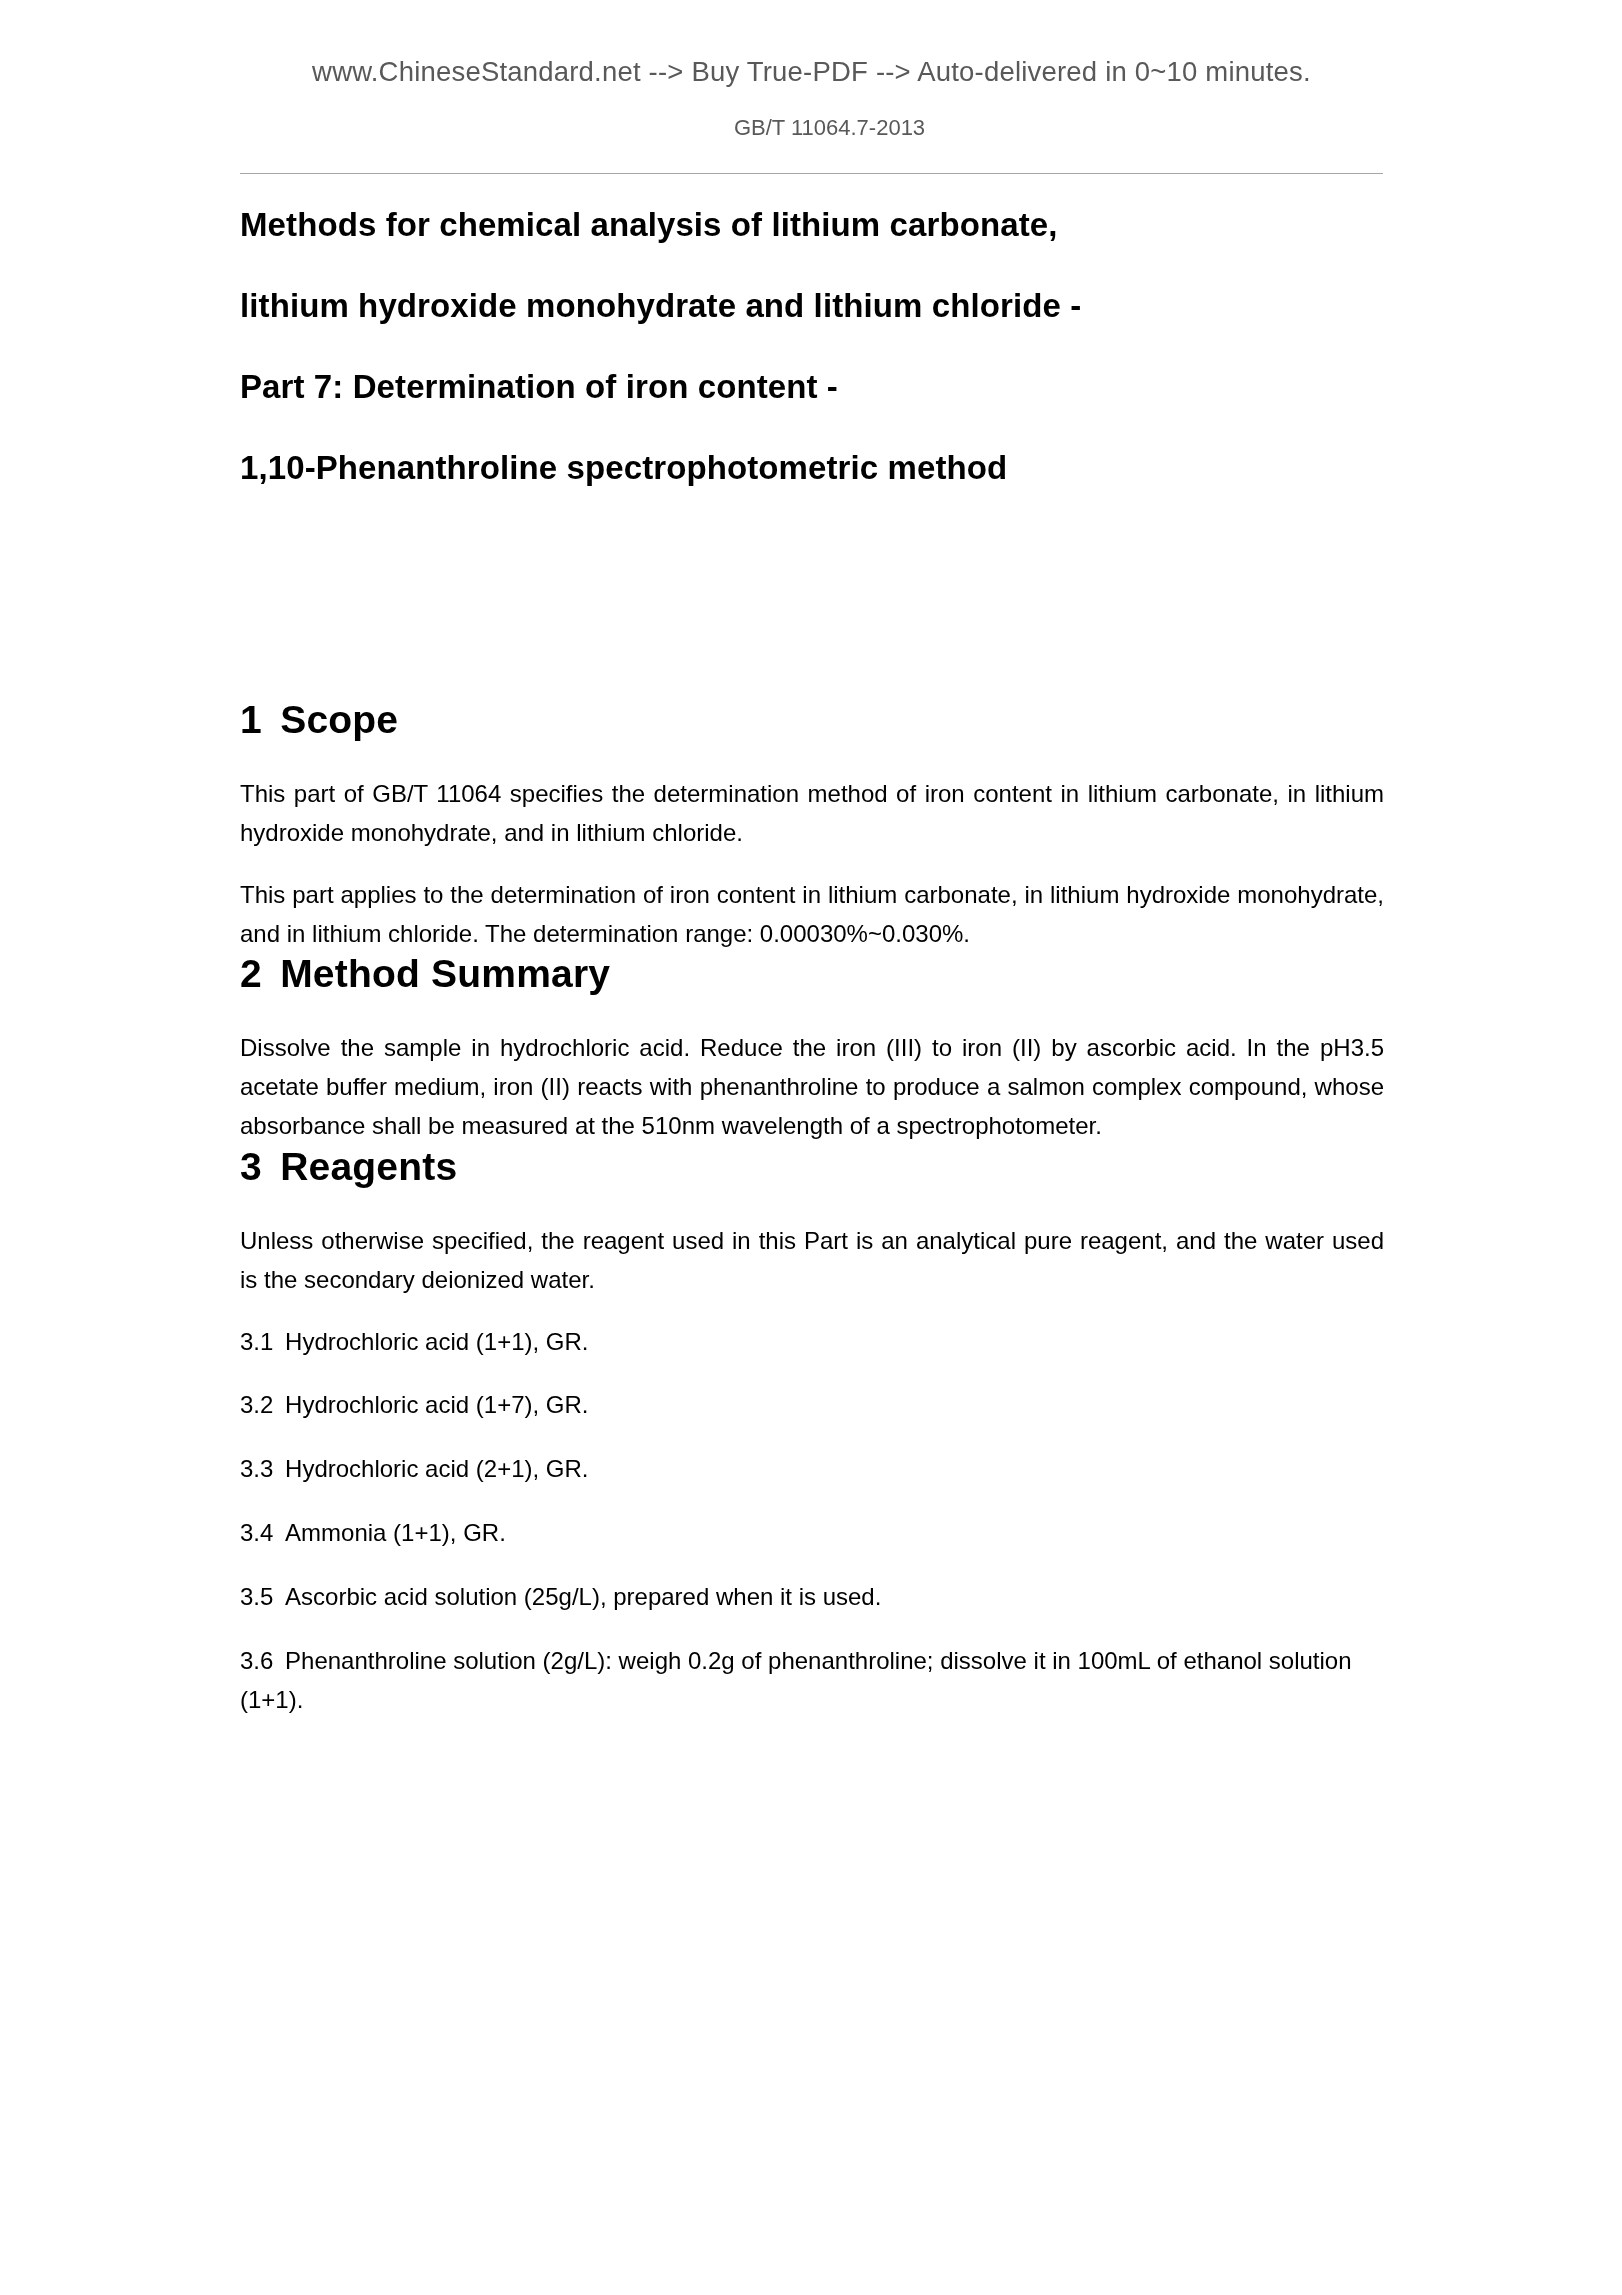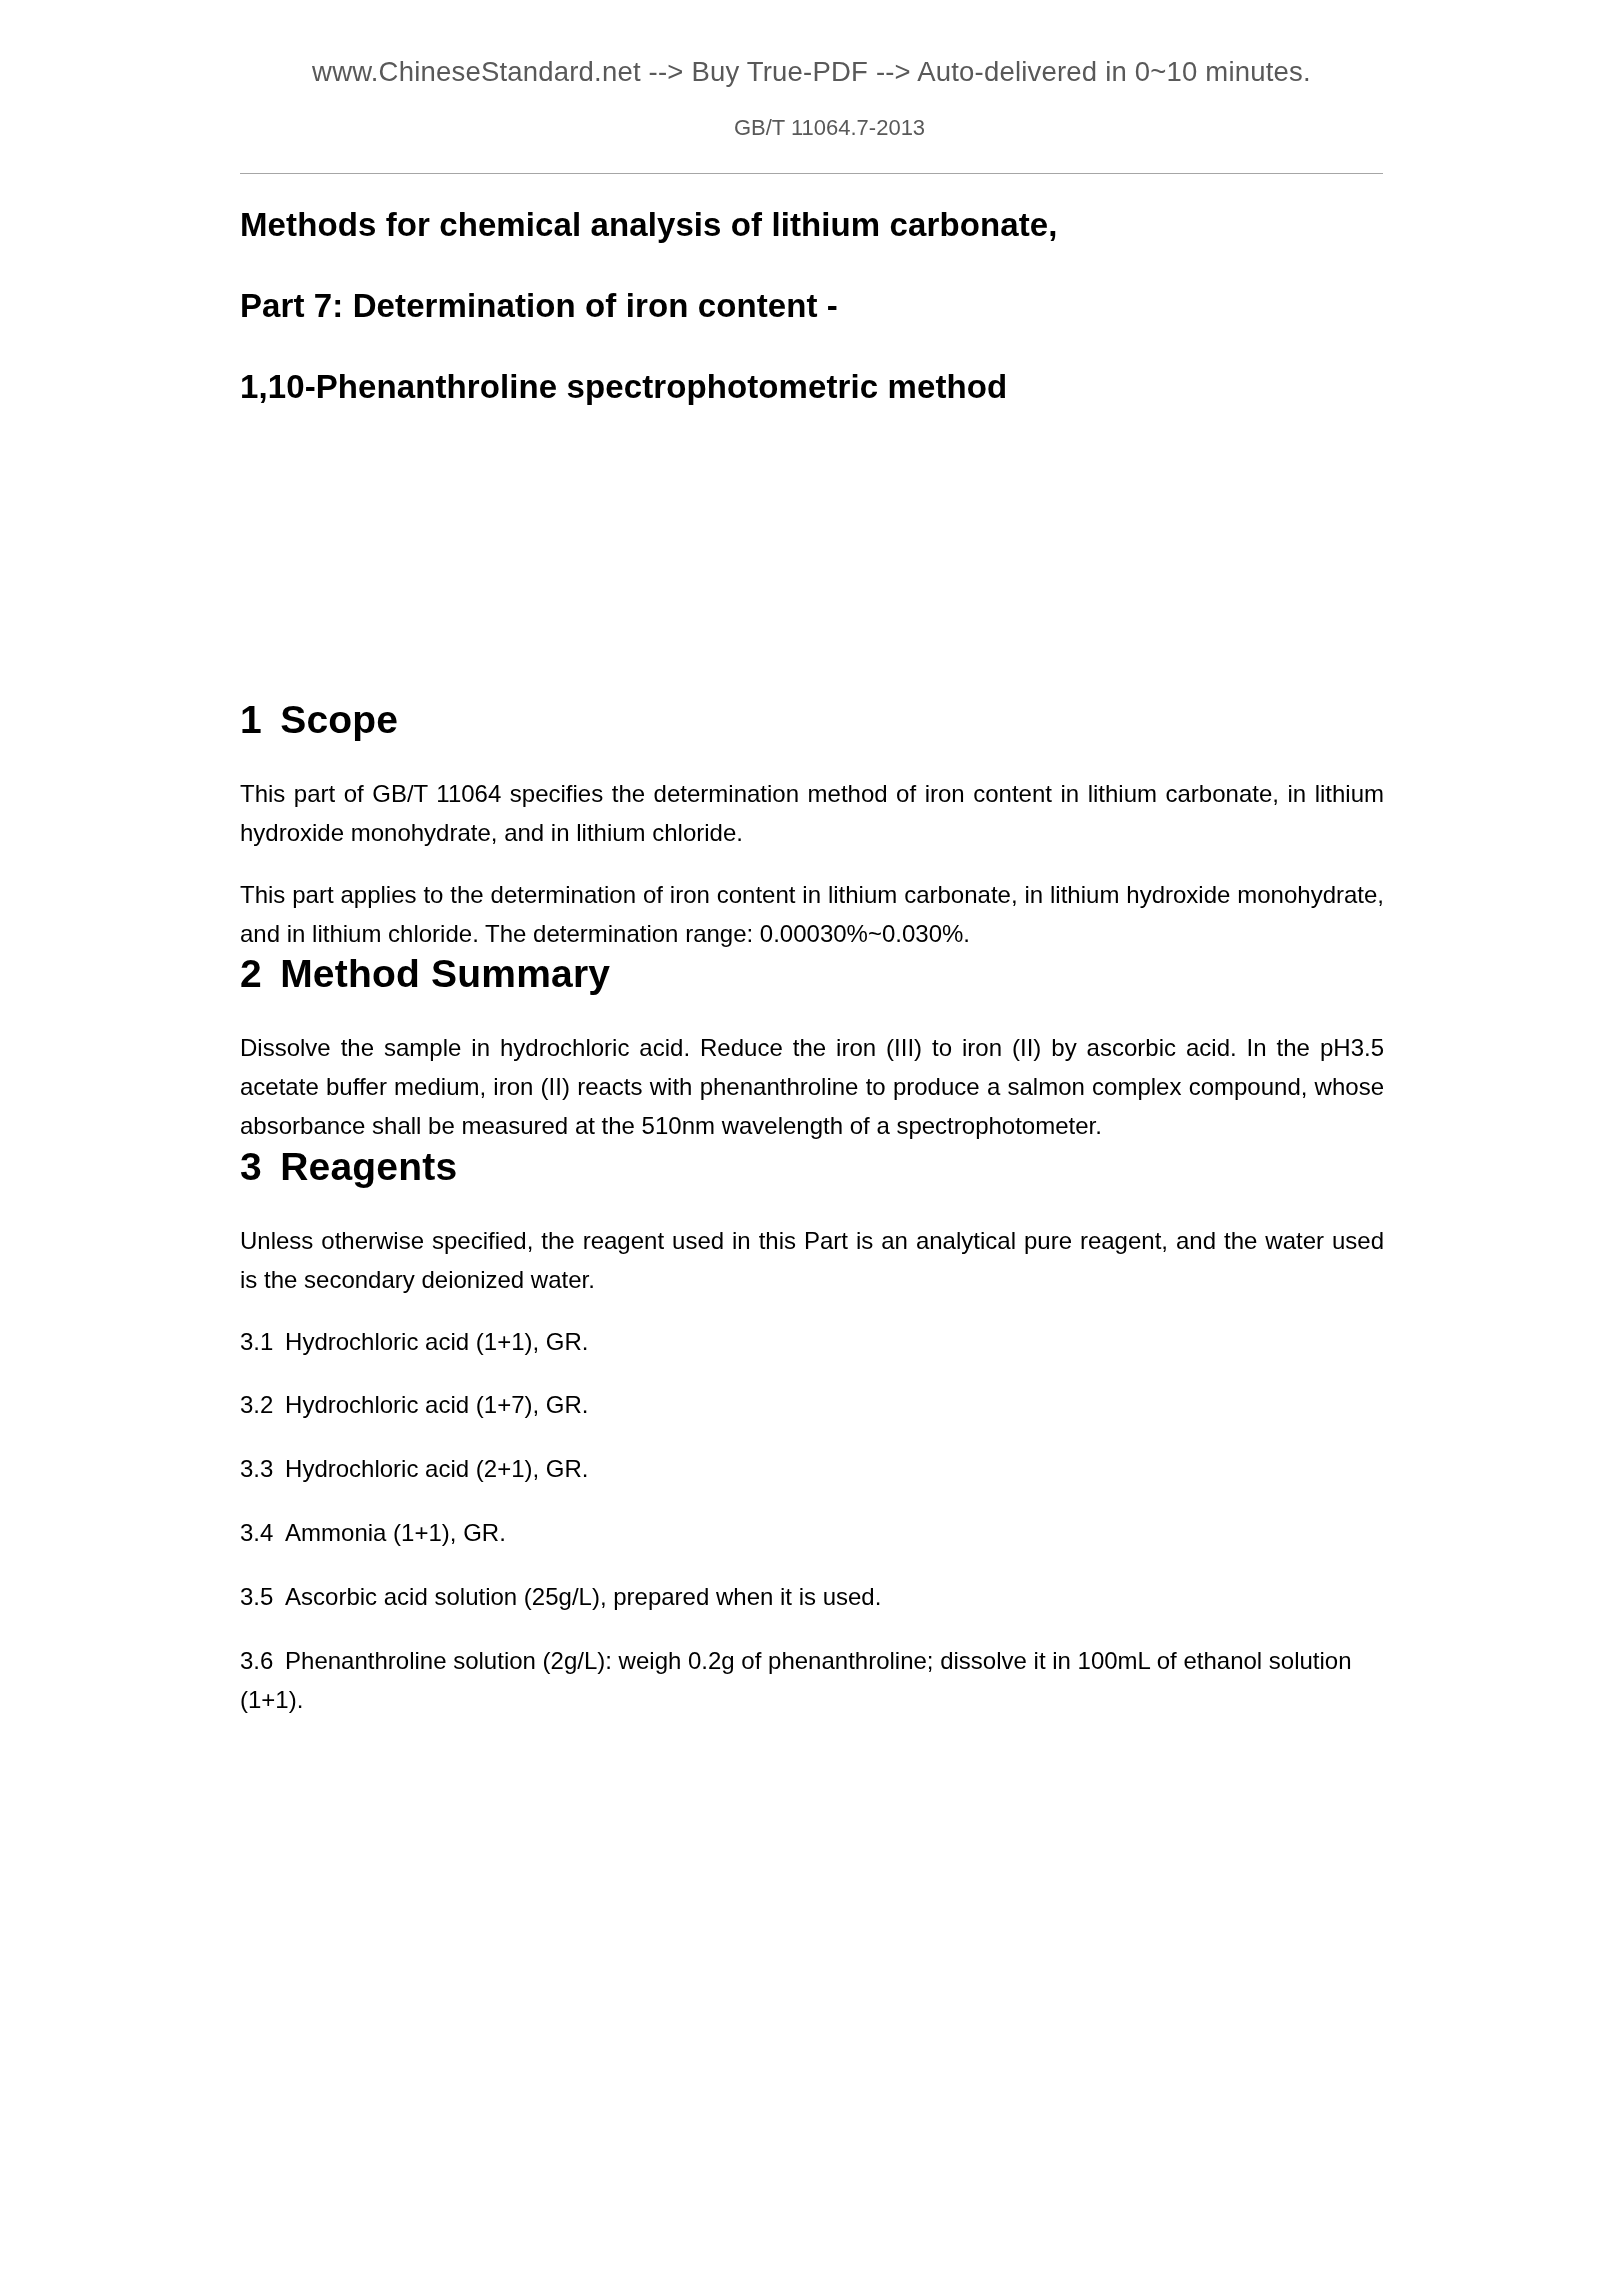--- a/index.html
+++ b/index.html
@@ -139,20 +139,21 @@
 <div class="page">
 
   <div class="page-header">
     <div class="header-promo">www.ChineseStandard.net --&gt; Buy True-PDF --&gt; Auto-delivered in 0~10 minutes.</div>
     <div class="header-standard">GB/T 11064.7-2013</div>
   </div>
   <div class="header-rule"></div>
 
   <div class="doc-title">
     <div class="tline">Methods for chemical analysis of lithium carbonate,</div>
+    <div class="tline">lithium hydroxide monohydrate and lithium chloride -</div>
     <div class="tline part">Part 7: Determination of iron content -</div>
     <div class="tline">1,10-Phenanthroline spectrophotometric method</div>
   </div>
 
   <div class="content">
 
     <h2 class="section">
       <span class="num">1</span><span>Scope</span>
     </h2>
     <p class="body">This part of GB/T 11064 specifies the determination method of iron content in lithium carbonate, in lithium hydroxide monohydrate, and in lithium chloride.</p>

